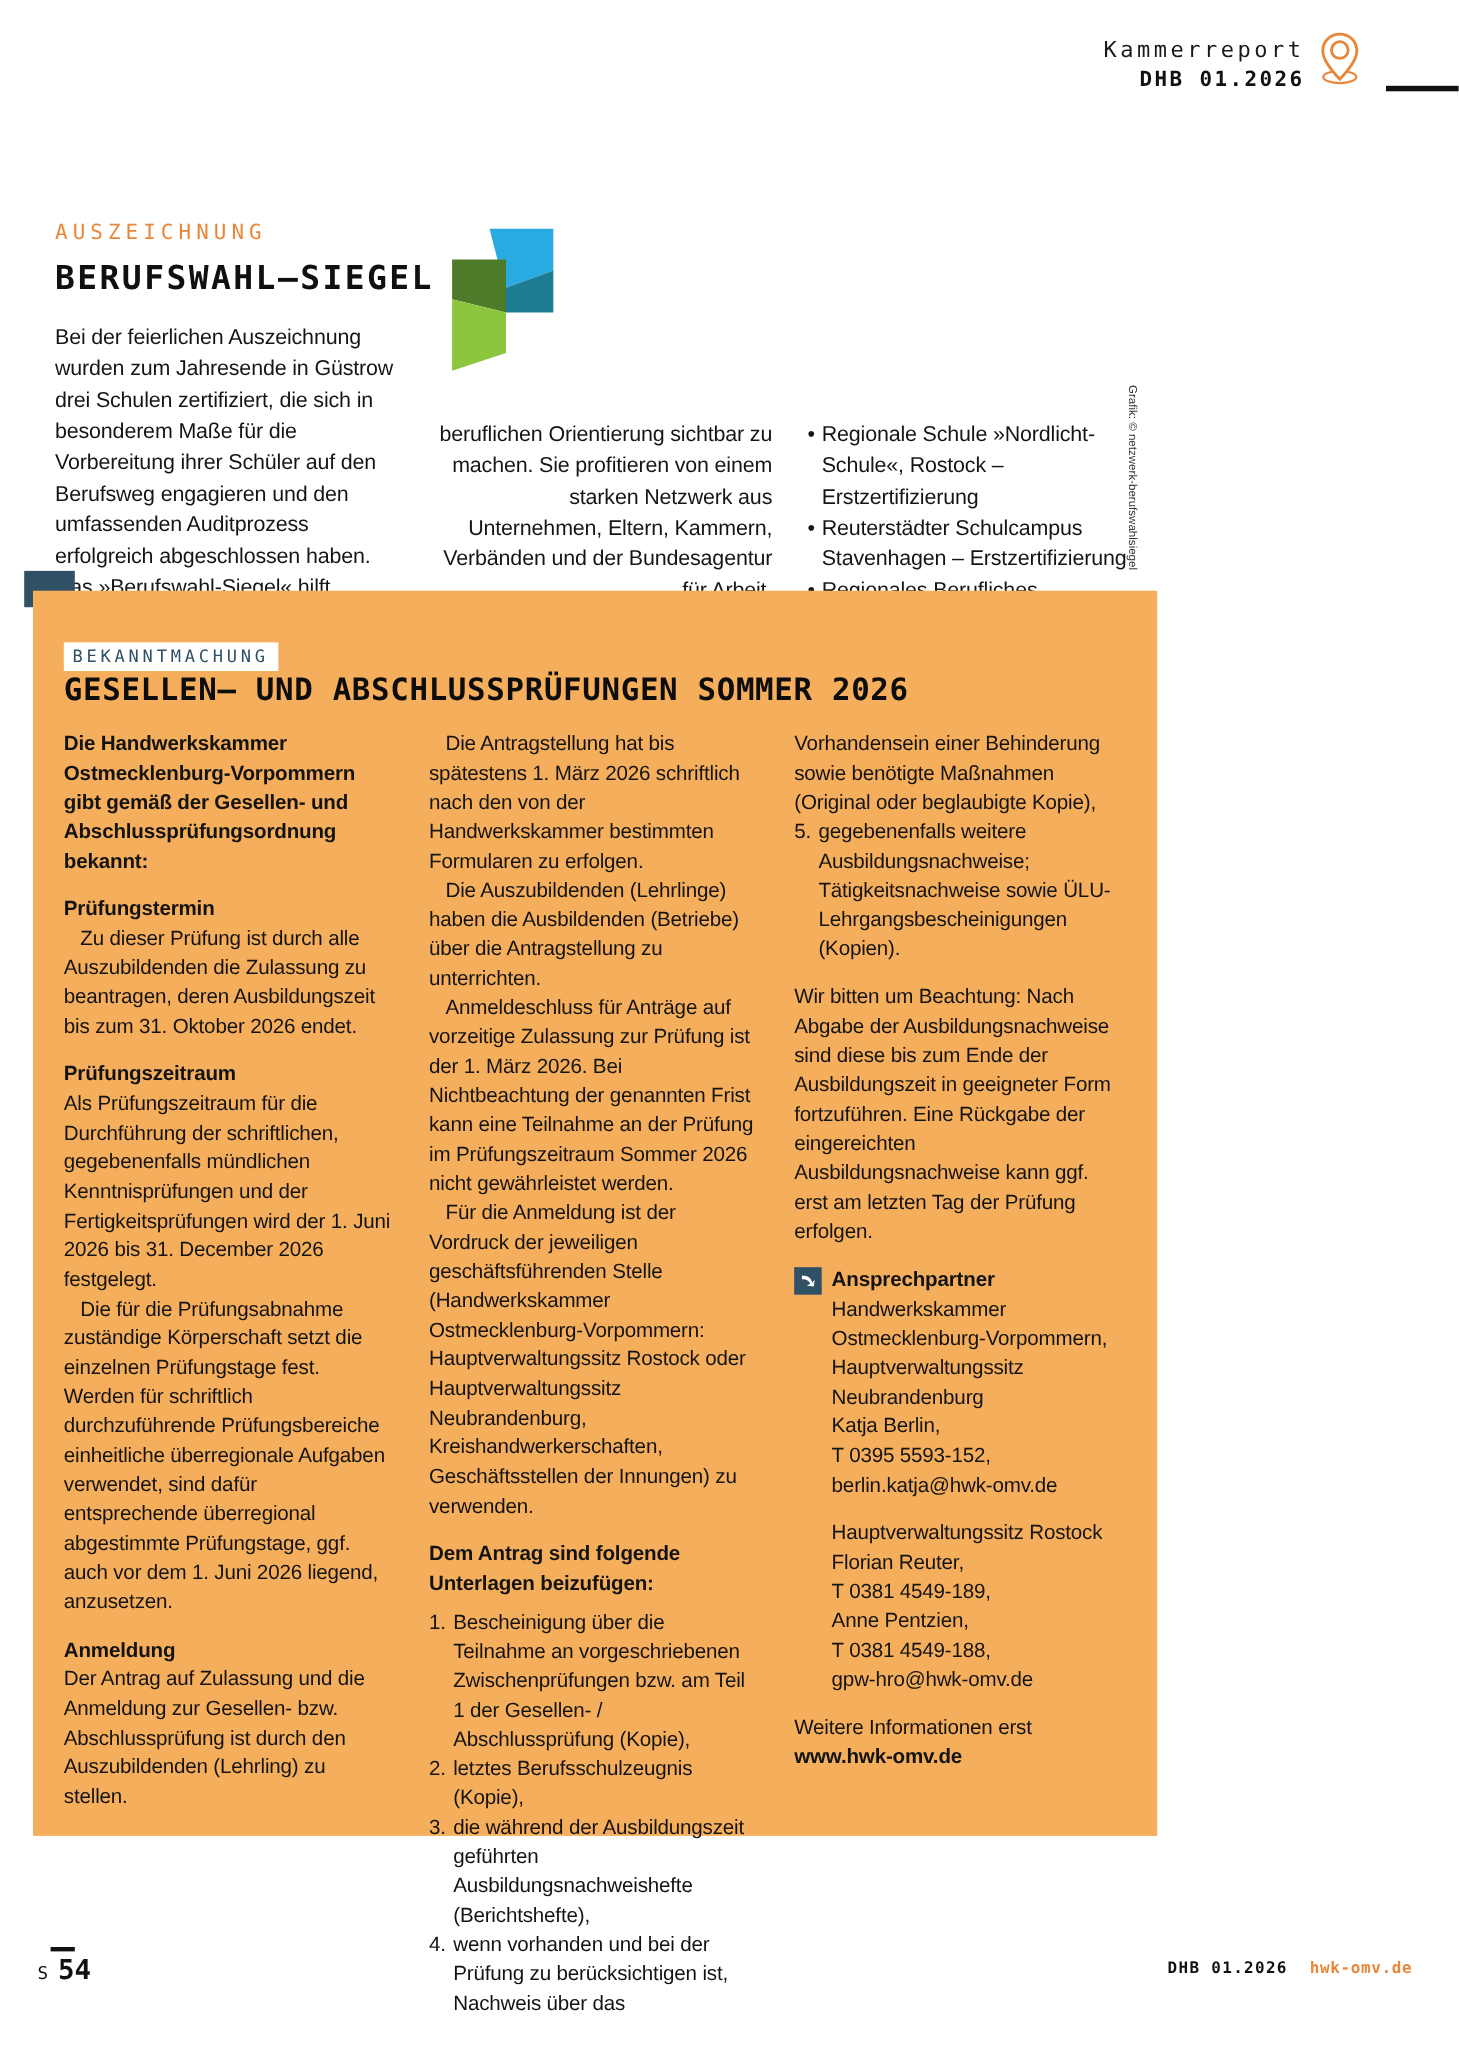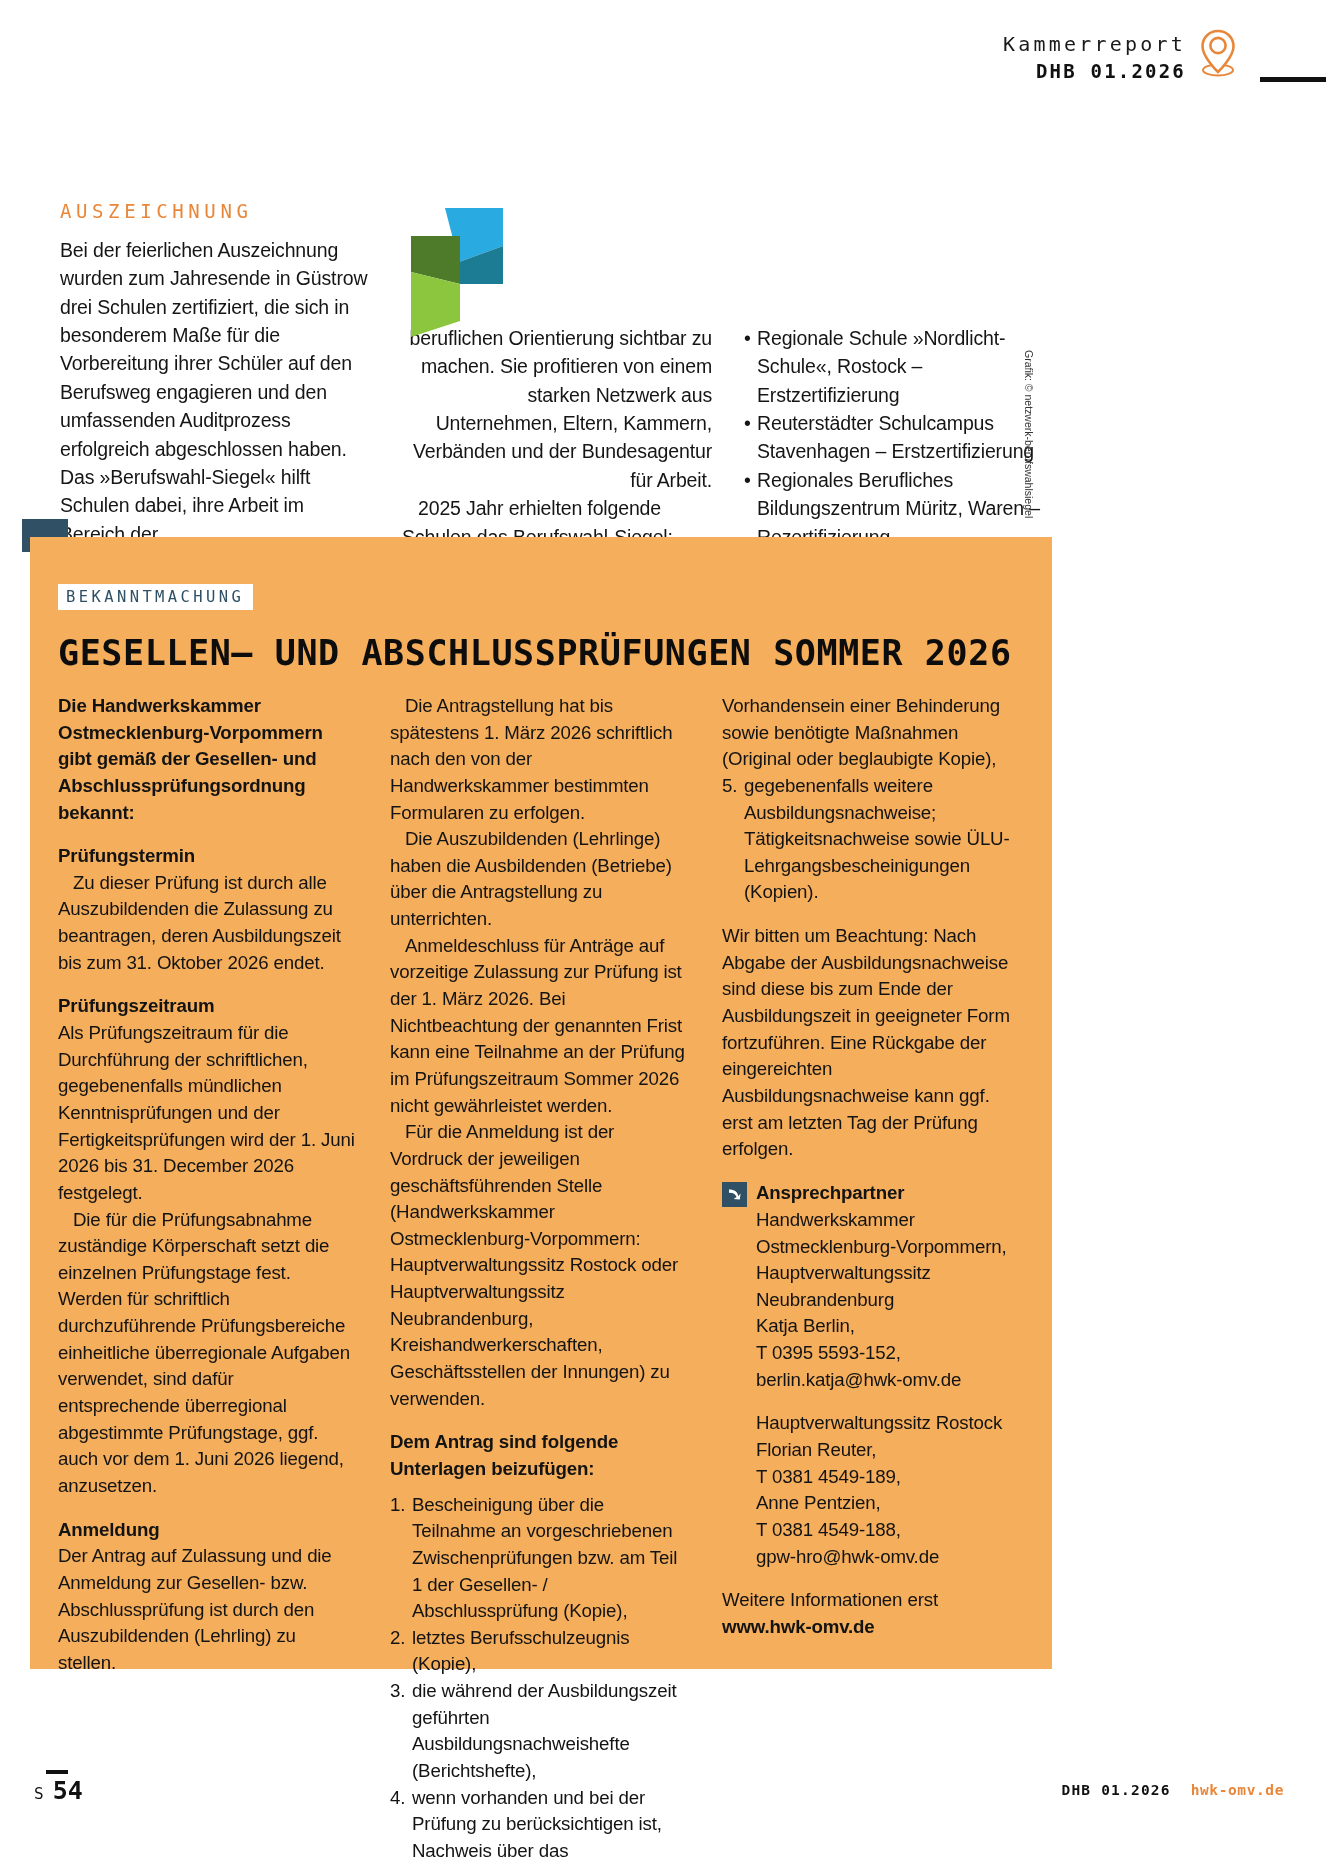--- a/index.html
+++ b/index.html
@@ -26,21 +26,21 @@
     font-family:"DejaVu Sans Mono", monospace;
     font-size:19px; letter-spacing:2.2px; color:#111; font-weight:700;
     margin-top:5px;
   }
   .pin-icon{ margin-left:12px; margin-top:4px; }
   .hdr-rule{
     width:66px;height:5px;background:#111;margin-left:22px;margin-top:14px;
   }
 
   
-  .article1{ position:absolute; left:60px; top:200px; width:1000px; }
+  .article1{ position:absolute; left:50px; top:200px; width:1000px; }
   .kicker{
     font-family:"DejaVu Sans Mono", monospace;
     font-size:19px; letter-spacing:4.6px; color:#E8873A; font-weight:400;
     margin-bottom:14px;
   }
   .headline1{
     font-family:"DejaVu Sans Mono", monospace;
     font-size:30px; letter-spacing:2.2px; font-weight:700; color:#101010;
     margin-bottom:22px;
   }
@@ -76,22 +76,22 @@
     position:absolute; left:30px; top:537px; width:1022px; height:1132px;
     background:#F5AE5B;
   }
   .badge{
     display:inline-block; background:#ffffff; color:#2F5065;
     font-family:"DejaVu Sans Mono", monospace;
     font-size:15.5px; letter-spacing:3.4px; padding:4px 9px 4px 8px;
   }
   .headline2{
     font-family:"DejaVu Sans Mono", monospace;
-    font-size:35px; letter-spacing:0.6px; font-weight:700; color:#0d0d0d;
-    margin-top:23px; margin-bottom:20px;
+    font-size:28px; letter-spacing:0.6px; font-weight:700; color:#0d0d0d;
+    margin-bottom:20px;
   }
   .boxcols{ display:flex; gap:32px; }
   .bcol{ width:318px; }
   .btxt{
     font-size:18.7px; line-height:1.425; color:#131313;
     letter-spacing:-0.15px;
   }
   .btxt p{ margin:0; }
   .btxt p.ind{ text-indent:15px; }
   .bhead{ font-weight:700; }
@@ -134,20 +134,21 @@
       <ellipse cx="20" cy="44" rx="15" ry="5.5" fill="none" stroke="#E8873A" stroke-width="2"></ellipse>
       <path d="M20 5 C11 5 4.5 11.8 4.5 20.4 C4.5 31 20 46 20 46 C20 46 35.5 31 35.5 20.4 C35.5 11.8 29 5 20 5 Z" fill="#fff" stroke="#E8873A" stroke-width="2.6"></path>
       <circle cx="20" cy="19.5" r="7.6" fill="none" stroke="#E8873A" stroke-width="2.6"></circle>
     </svg>
   </div>
   <div class="hdr-rule"></div>
 </div>
 
 <div class="article1">
   <div class="kicker">AUSZEICHNUNG</div>
+  <div class="headline1">BERUFSWAHL–SIEGEL</div>
 
   <div class="cols3">
     <div class="col bodytxt">
       <p>Bei der feierlichen Auszeichnung wurden zum Jahresende in Güstrow drei Schulen zertifiziert, die sich in besonderem Maße für die Vorbereitung ihrer Schüler auf den Berufsweg engagieren und den umfassenden Auditprozess erfolgreich abgeschlossen haben. Das »Berufswahl-Siegel« hilft Schulen dabei, ihre Arbeit im Bereich der</p>
     </div>
     <div class="col bodytxt">
       <div style="height:88px"></div>
       <p style="text-align:right">beruflichen Orientierung sichtbar zu machen. Sie profitieren von einem starken Netzwerk aus Unternehmen, Eltern, Kammern, Verbänden und der Bundesagentur für Arbeit.</p>
       <p class="ind">2025 Jahr erhielten folgende Schulen das Berufswahl-Siegel:</p>
     </div>

